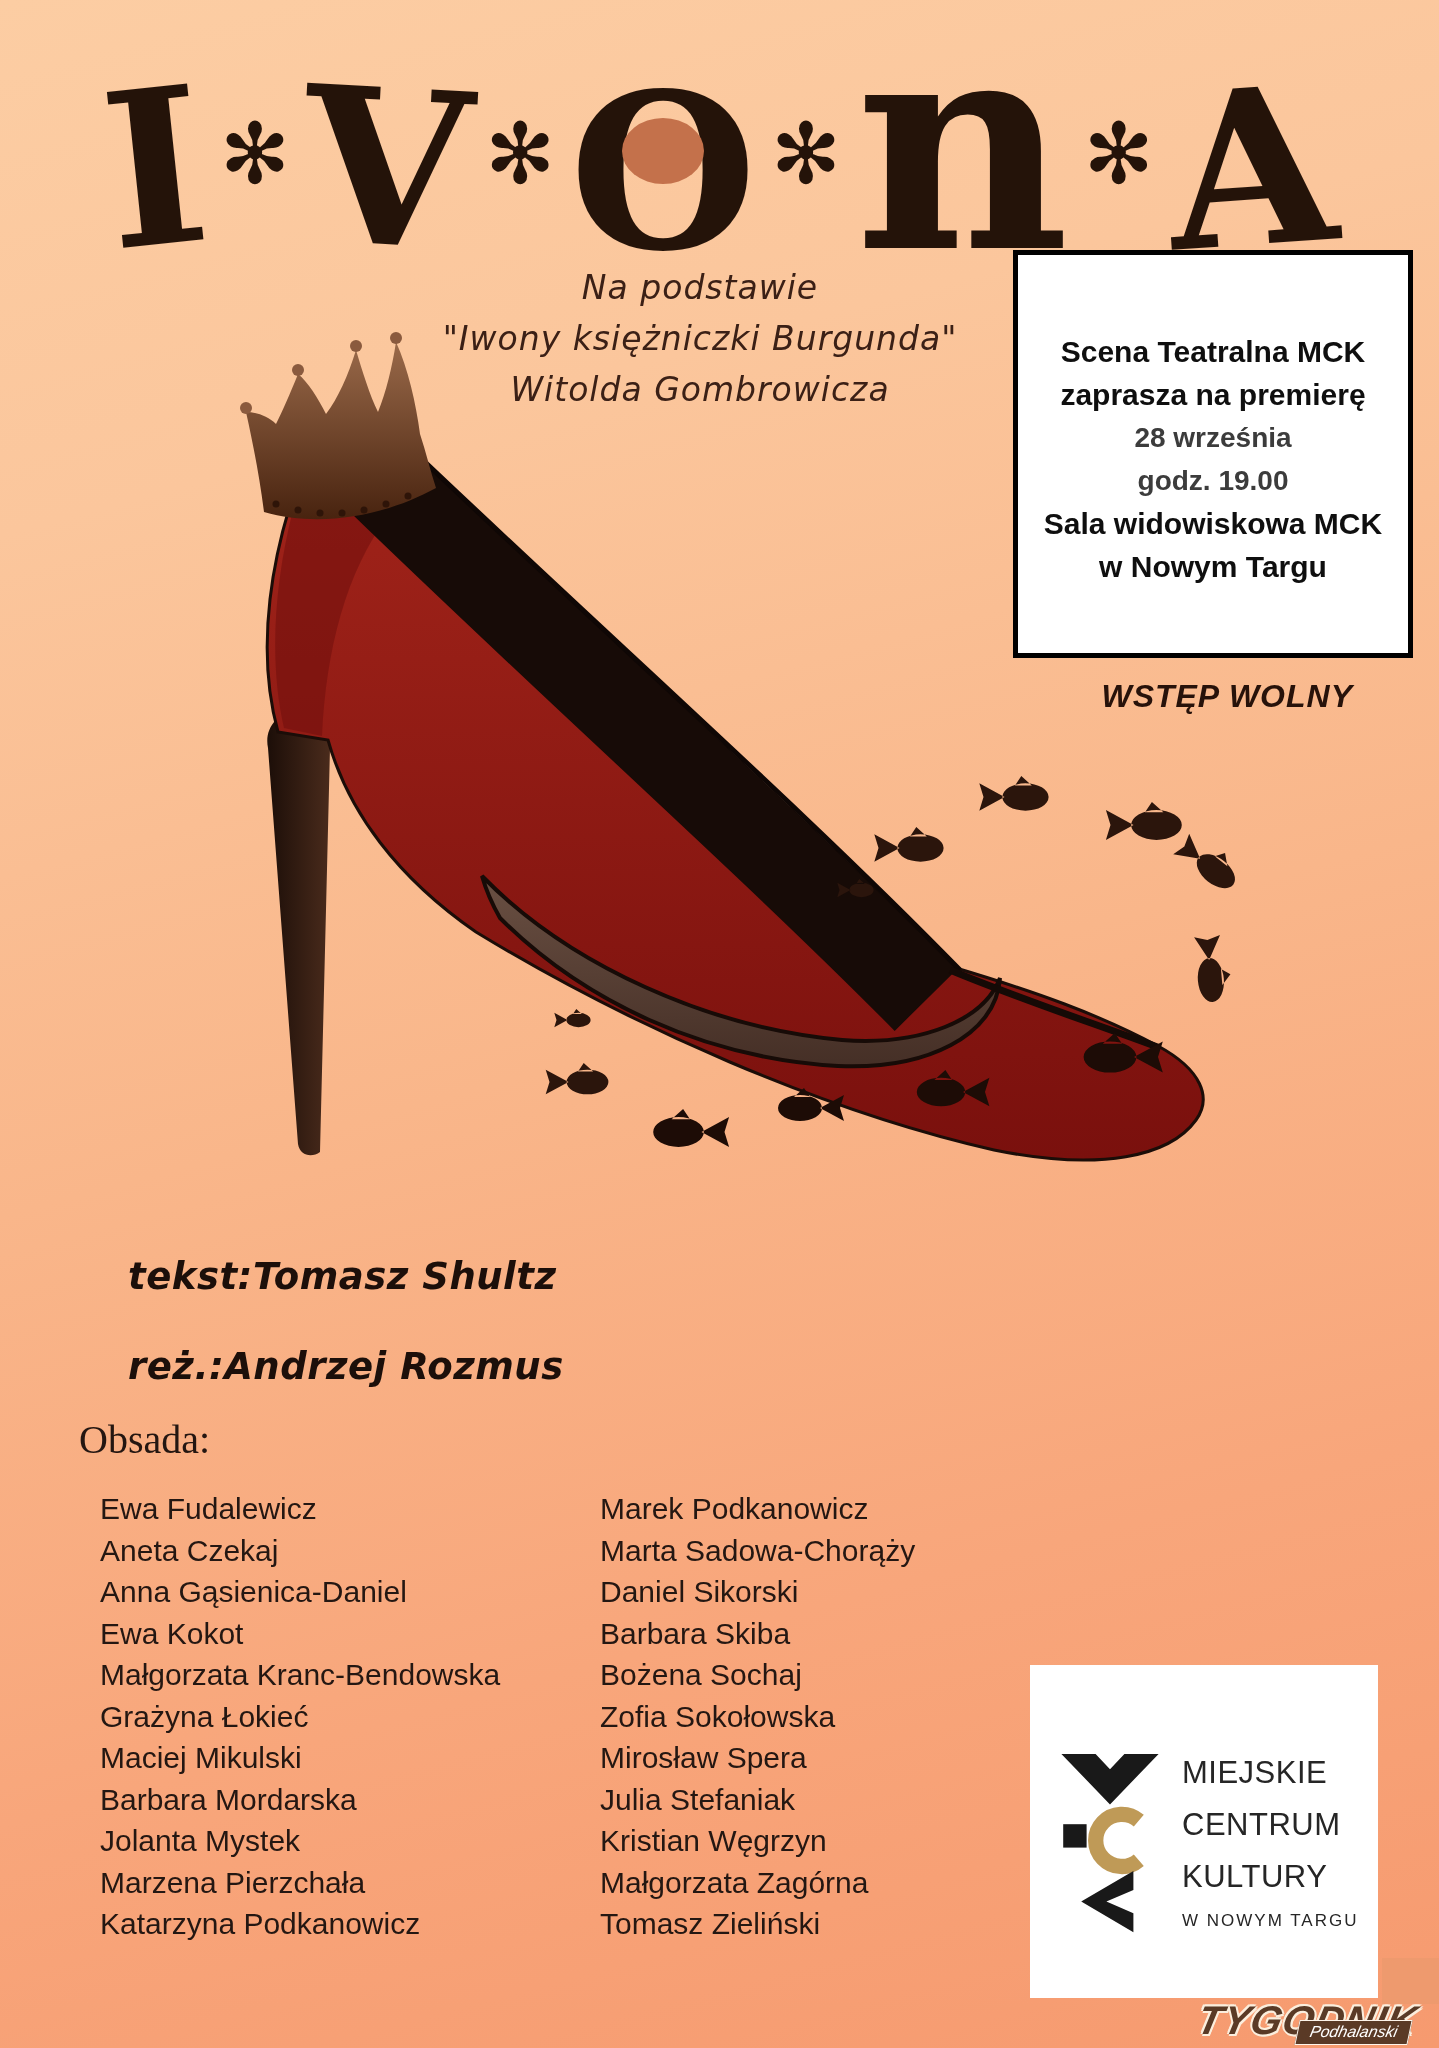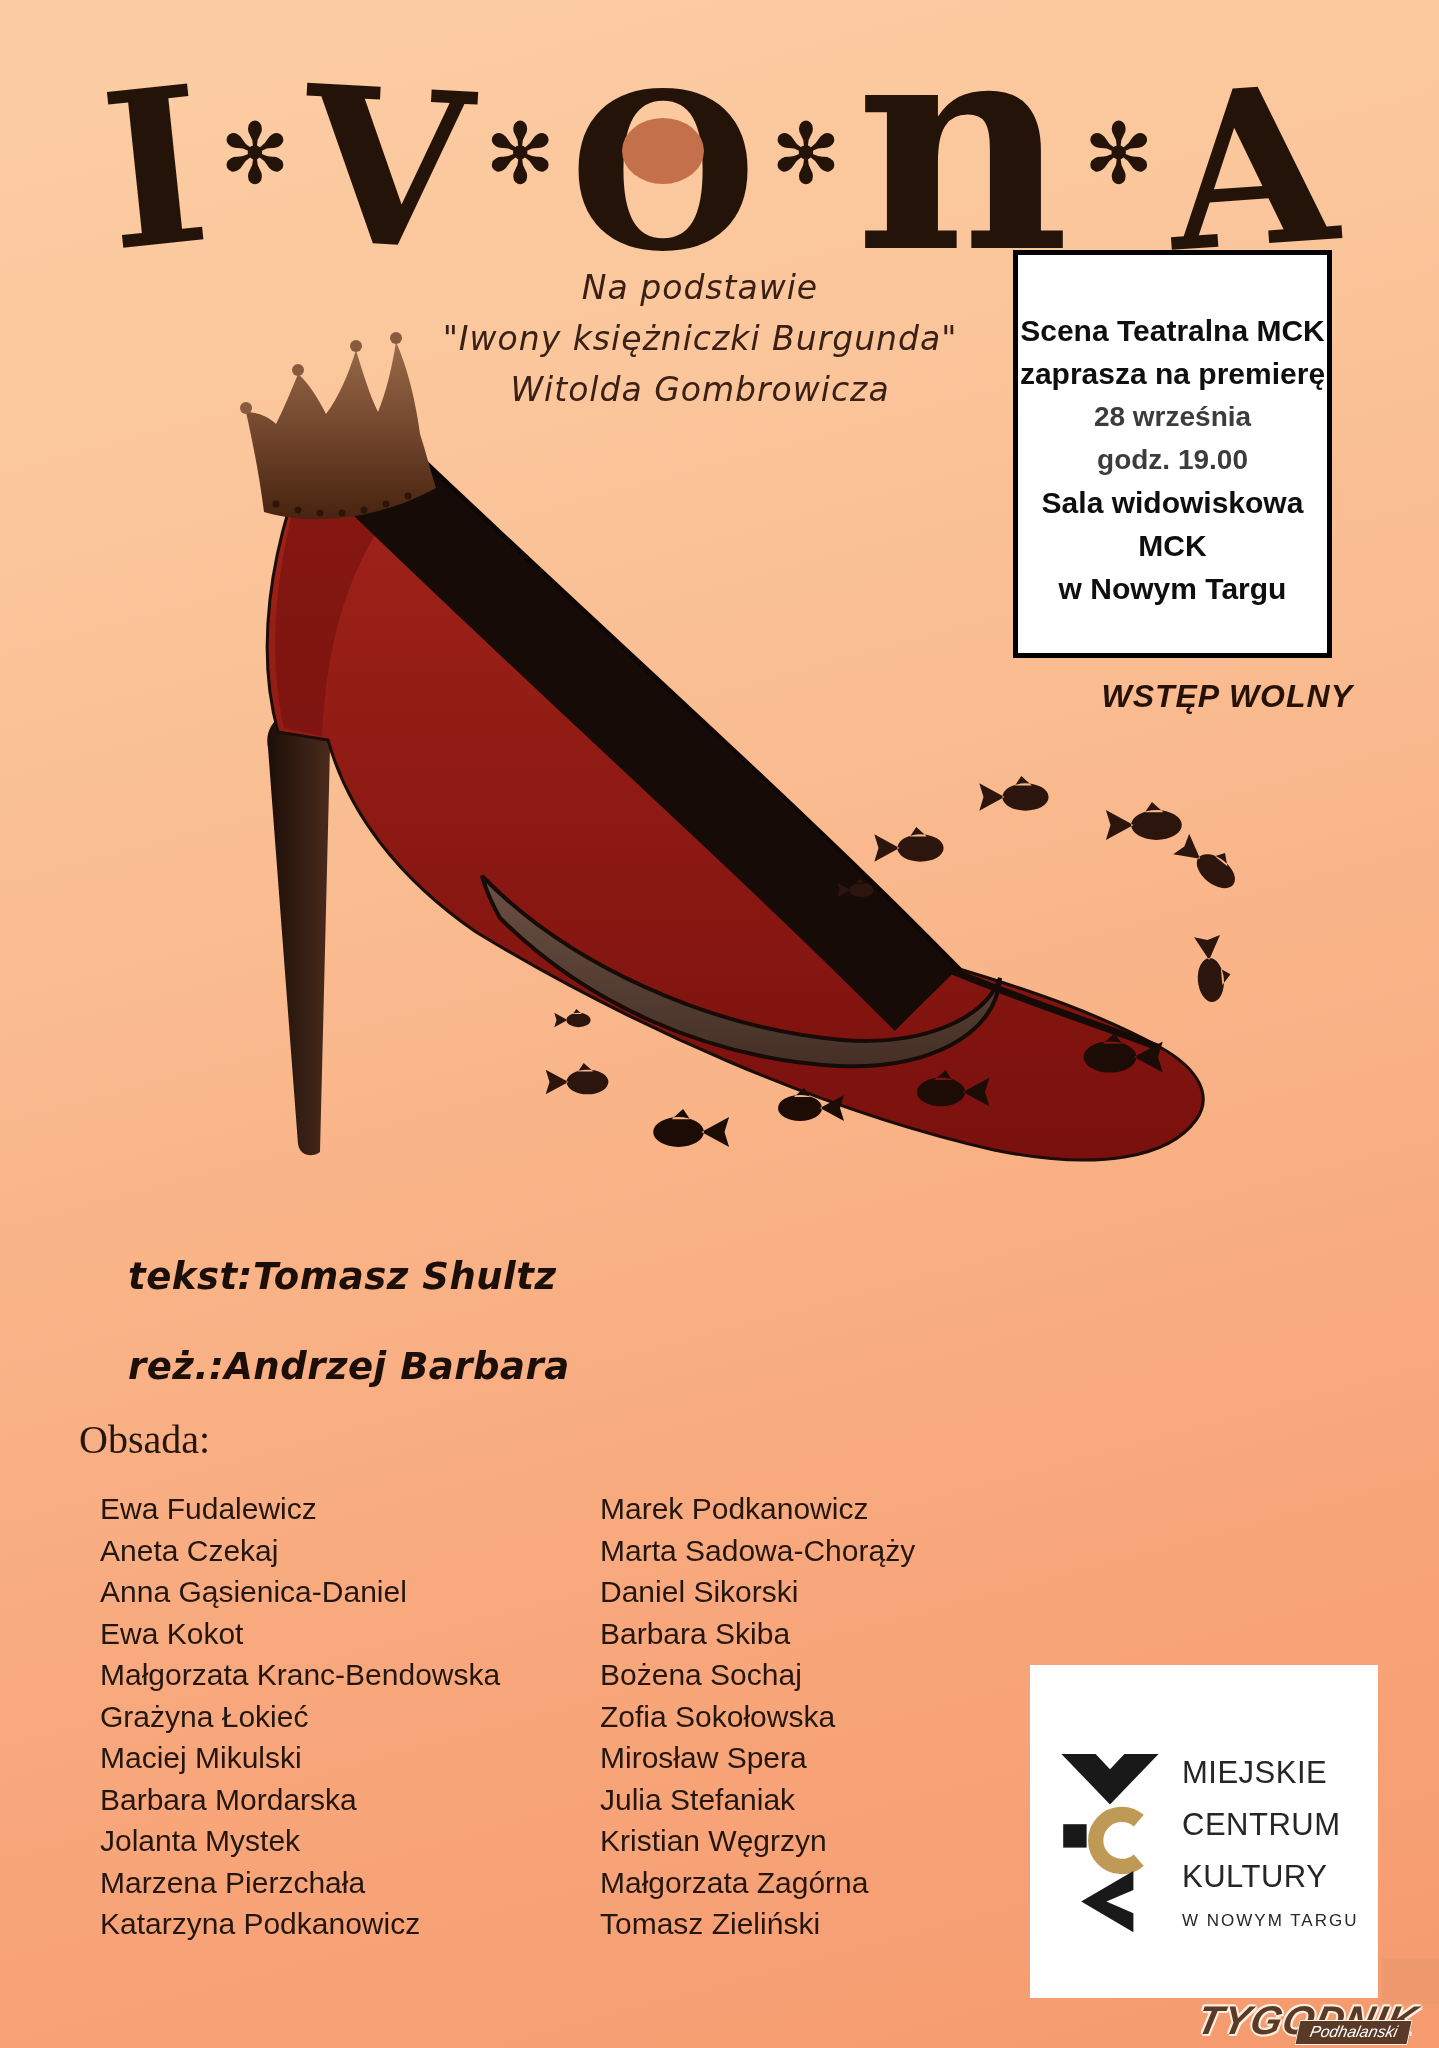--- a/index.html
+++ b/index.html
@@ -32,21 +32,21 @@
     position:relative;top:-80px;color:#241309;
   }
   
   .subtitle{
     position:absolute;top:262px;left:390px;width:620px;text-align:center;
     font-family:"DejaVu Sans",sans-serif;font-style:italic;font-size:33px;
     line-height:51px;color:#3b2016;letter-spacing:1px;
   }
   
   .info-box{
-    position:absolute;left:1013px;top:250px;width:319px;height:408px;
+    position:absolute;left:1013px;top:250px;width:400px;height:408px;
     background:#ffffff;border:5px solid #000;box-sizing:border-box;
     display:flex;flex-direction:column;justify-content:center;align-items:center;
     text-align:center;font-weight:700;color:#0f0f0f;
     font-size:30px;line-height:43px;padding-top:10px;
   }
   .ib-line.dim{color:#3c3c3c;font-size:28px;}
   
   .free-entry{
     position:absolute;left:1005px;top:678px;width:348px;text-align:right;
     font-weight:700;font-style:italic;font-size:32px;letter-spacing:1px;color:#27120a;
@@ -185,21 +185,21 @@
     <div class="ib-line">zaprasza na premierę</div>
     <div class="ib-line dim">28 września</div>
     <div class="ib-line dim">godz. 19.00</div>
     <div class="ib-line">Sala widowiskowa MCK</div>
     <div class="ib-line">w Nowym Targu</div>
   </div>
 
   <div class="free-entry">WSTĘP WOLNY</div>
 
   <div class="credit credit-text">tekst:Tomasz Shultz</div>
-  <div class="credit credit-dir">reż.:Andrzej Barbara</div>
+  <div class="credit credit-dir">reż.:Andrzej Rozmus</div>
 
   <div class="cast-heading">Obsada:</div>
   <div class="cast-col col-left">
       <div class="cast-name">Ewa Fudalewicz</div>
       <div class="cast-name">Aneta Czekaj</div>
       <div class="cast-name">Anna Gąsienica-Daniel</div>
       <div class="cast-name">Ewa Kokot</div>
       <div class="cast-name">Małgorzata Kranc-Bendowska</div>
       <div class="cast-name">Grażyna Łokieć</div>
       <div class="cast-name">Maciej Mikulski</div>

